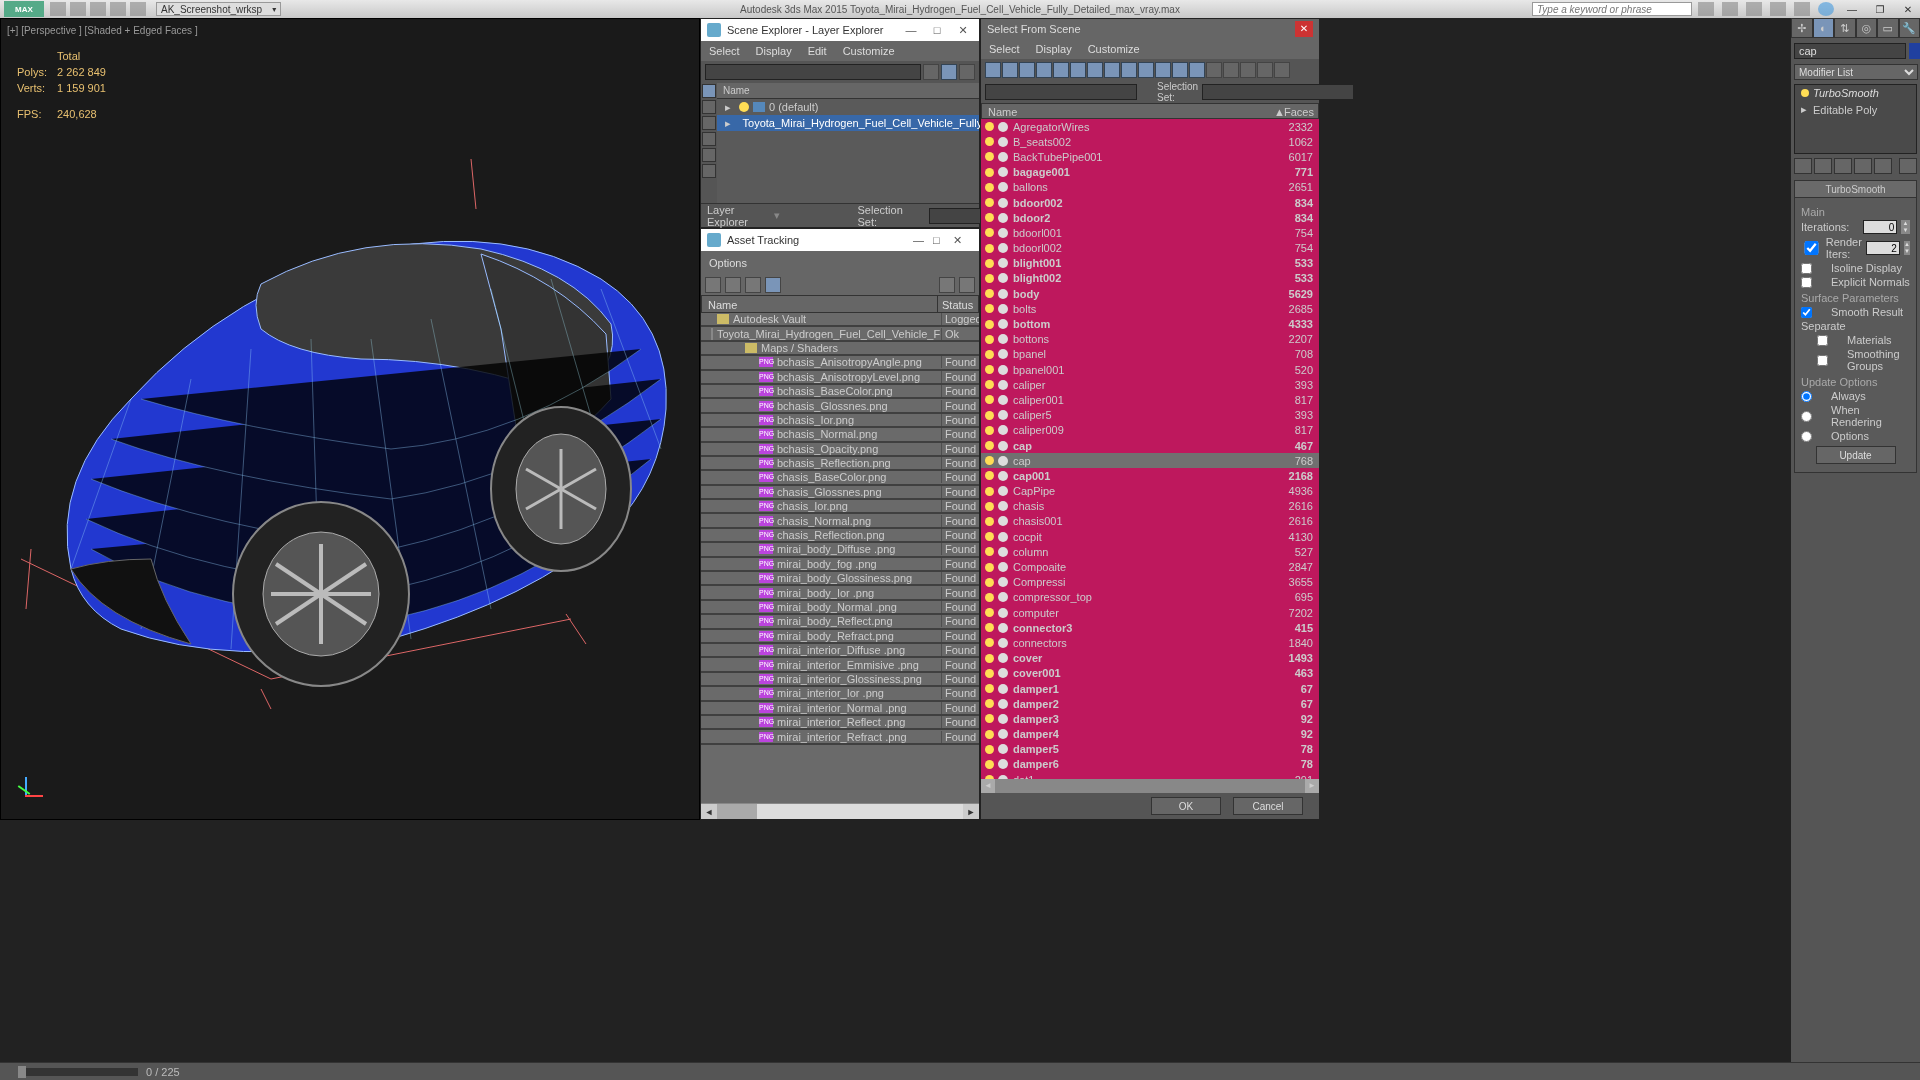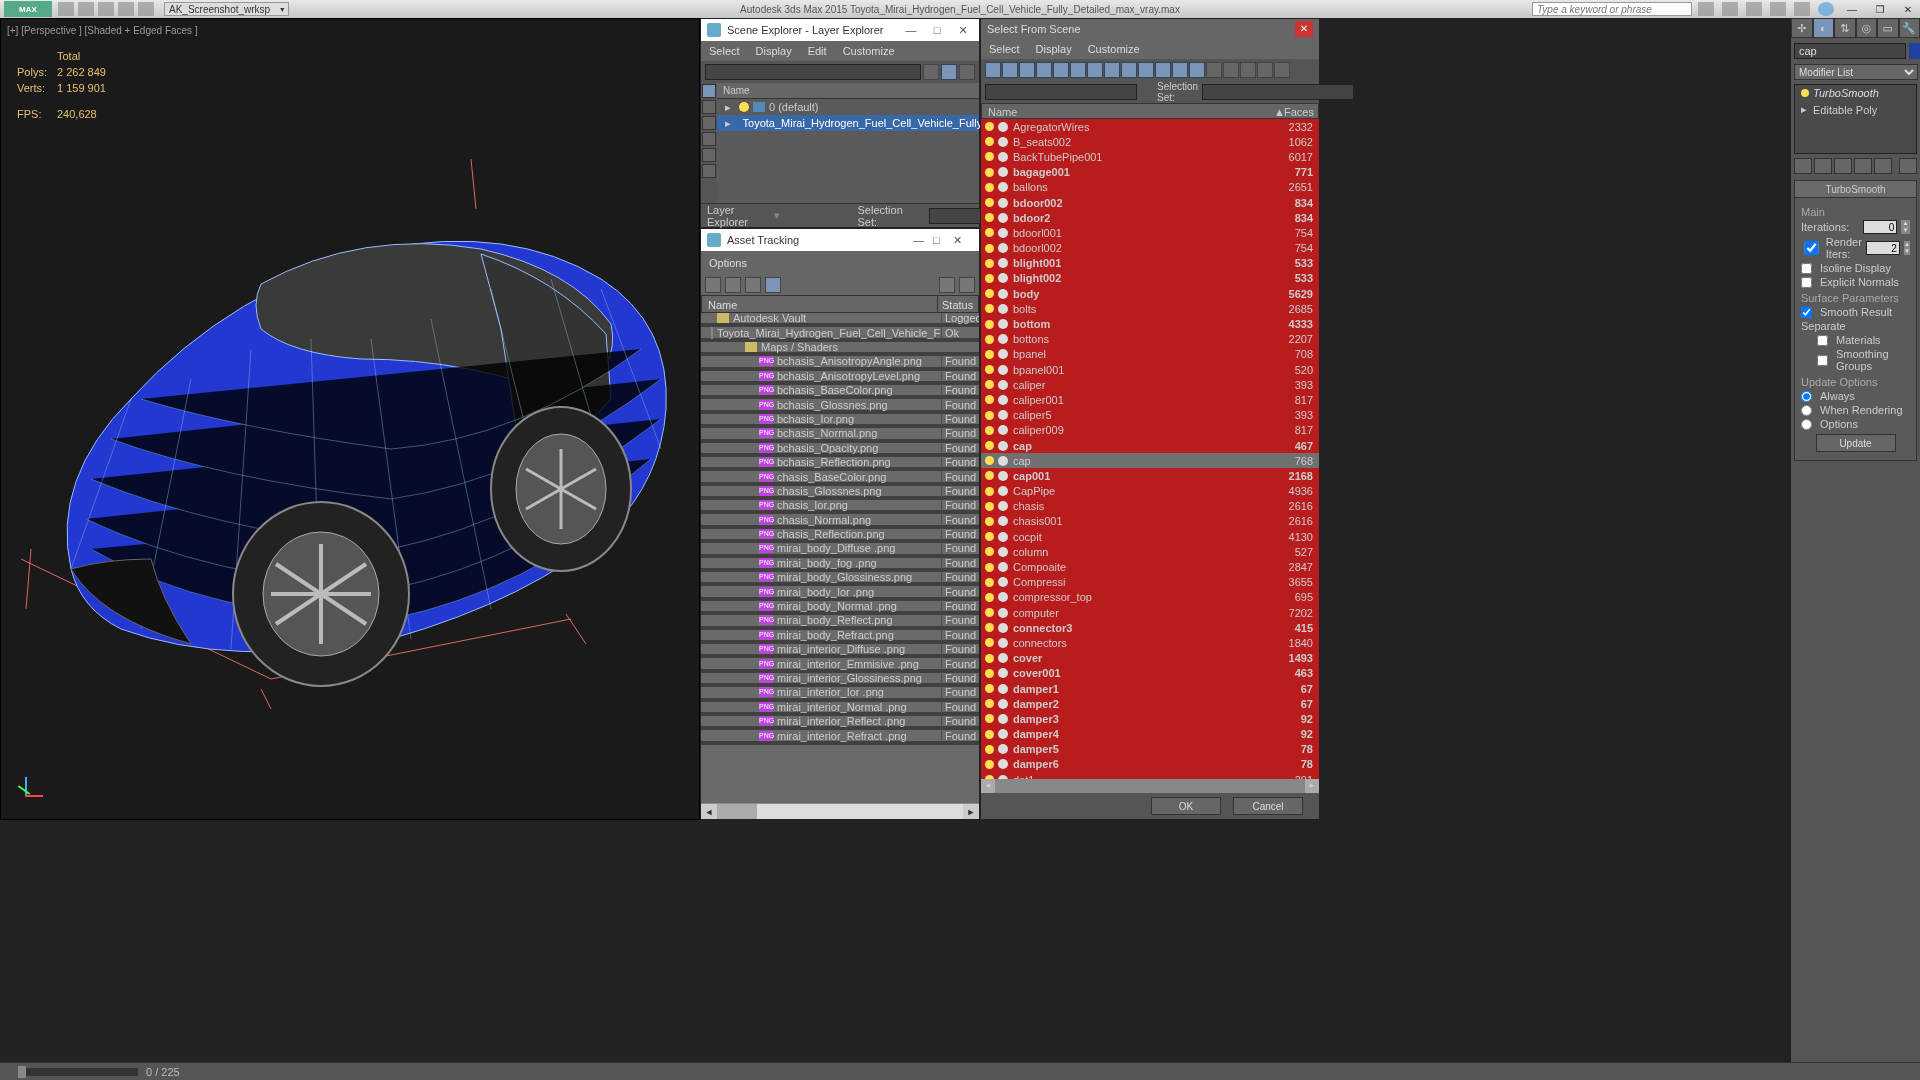--- a/index.html
+++ b/index.html
@@ -1,18 +1,18 @@
 <!DOCTYPE html>
 <html><head>
 <meta charset="utf-8">
 <style>
 *{margin:0;padding:0;box-sizing:border-box;font-family:"Segoe UI",Tahoma,sans-serif;font-size:11px;user-select:none}
 body{background:#222;color:#ccc;width:1920px;height:1080px;overflow:hidden;position:relative}
 .topbar{height:18px;background:linear-gradient(#e8e8e8,#c8c8c8);display:flex;align-items:center;color:#333;position:relative}
-.topbar .logo{width:48px;height:16px;background:#5a8;color:#fff;font-size:8px;display:flex;align-items:center;justify-content:center;margin:0 4px;font-weight:bold}
+.topbar .logo{width:40px;height:16px;background:#5a8;color:#fff;font-size:8px;display:flex;align-items:center;justify-content:center;margin:0 4px;font-weight:bold}
 .topbar .tb-icon{width:16px;height:14px;margin:0 2px;background:#888;opacity:.6}
 .topbar .wksp{height:14px;background:#ddd;border:1px solid #999;padding:0 4px;font-size:10px;display:flex;align-items:center;margin-left:8px}
 .topbar .wksp::after{content:"▾";margin-left:10px;font-size:8px}
 .topbar .title{position:absolute;left:50%;transform:translateX(-50%);color:#555;font-size:10px}
 .topbar .right{position:absolute;right:0;display:flex;align-items:center;gap:4px}
 .topbar .search{width:160px;height:14px;background:#fff;border:1px solid #999;font-style:italic;color:#999;padding:0 4px;font-size:10px}
 .topbar .winbtn{width:24px;height:14px;display:flex;align-items:center;justify-content:center;color:#333;font-size:10px}
 .viewport{position:absolute;top:18px;left:0;width:700px;height:802px;background:#1a1a1a;border:1px solid #000}
 .vp-label{position:absolute;top:6px;left:6px;color:#999;font-size:10px}
 .vp-stats{position:absolute;top:28px;left:14px;color:#e8c070;font-size:10px;line-height:14px}
@@ -53,21 +53,21 @@
 .asset-tb{height:22px;background:#fff;display:flex;align-items:center;padding:0 6px;color:#333}
 .asset-menu{background:#666;padding:4px 8px;color:#ddd;font-size:11px;line-height:16px}
 .asset-menu span{margin-right:14px}
 .asset-tools{height:20px;background:#666;display:flex;align-items:center;padding:0 4px;gap:4px}
 .asset-tools .t{width:16px;height:16px;background:#777;border:1px solid #444}
 .asset-tools .t.on{background:#7a95b8}
 .asset-hdr{height:18px;background:#666;border:1px solid #333;display:flex;color:#ddd;font-size:10px}
 .asset-hdr .c1{width:236px;padding-left:6px;line-height:18px;border-right:1px solid #333}
 .asset-hdr .c2{width:34px;padding-left:4px;line-height:18px}
 .asset-body{flex:1;background:#6a6a6a;overflow:hidden}
-.arow{height:14.4px;display:flex;align-items:center;border-bottom:4px solid #404040;font-size:10px}
+.arow{height:14.4px;display:flex;align-items:center;border-bottom:2px solid #404040;font-size:10px}
 .arow .c1{width:240px;padding-left:6px;display:flex;align-items:center;gap:4px;overflow:hidden;white-space:nowrap}
 .arow .c2{width:34px;border-left:1px solid #4f4f4f;padding-left:3px}
 .arow .ind{display:inline-block}
 .arow .png{width:14px;height:10px;background:#b4d;font-size:7px;color:#fff;text-align:center;line-height:10px}
 .arow .fold{width:12px;height:10px;background:#cb6}
 .arow .doc{width:10px;height:12px;background:#eee;border:1px solid #888}
 .asset-sb{height:16px;background:#ddd;border-top:1px solid #888;position:relative}
 .asset-sb .th{position:absolute;left:0;width:40px;top:0;bottom:0;background:#aaa}
 .asset-sb .ar{position:absolute;top:0;bottom:0;width:16px;background:#ccc;text-align:center;font-size:9px;line-height:16px;color:#333}
 
@@ -76,21 +76,21 @@
 .sfs-tb .x{width:18px;height:16px;background:#c33;color:#fff;text-align:center;line-height:16px;margin-left:auto;font-size:10px}
 .sfs-filters{height:22px;background:#555;display:flex;align-items:center;padding:0 4px;gap:1px;flex-wrap:wrap}
 .sfs-filters .f{width:16px;height:16px;background:#7a95b8;border:1px solid #345}
 .sfs-filters .f.off{background:#666;border-color:#444}
 .sfs-search{height:22px;background:#555;display:flex;align-items:center;padding:0 4px;gap:4px}
 .sfs-search input{flex:1;height:16px;background:#444;border:1px solid #222;color:#ccc;padding:0 4px}
 .sfs-search .lbl{font-size:10px}
 .sfs-hdr{height:16px;background:#666;border:1px solid #333;display:flex;font-size:10px}
 .sfs-hdr .c1{flex:1;padding-left:6px;line-height:16px}
 .sfs-hdr .c2{width:40px;text-align:right;padding-right:4px;line-height:16px}
-.sfs-body{flex:1;background:#b91c1c;overflow:hidden}
+.sfs-body{flex:1;background:#be185d;overflow:hidden}
 .srow{height:15.2px;display:flex;align-items:center;font-size:10px;padding-left:4px}
 .srow .bulb{width:9px;height:9px;border-radius:50%;background:#fd5;margin-right:4px}
 .srow .orb{width:10px;height:10px;border-radius:50%;background:#ddd;margin-right:5px}
 .srow .nm{flex:1}
 .srow .fc{width:40px;text-align:right;padding-right:6px}
 .srow.b{font-weight:bold}
 .srow.sel{background:#707070}
 .sfs-sb{height:14px;background:#888;position:relative}
 .sfs-sb .ar{position:absolute;width:14px;top:0;bottom:0;background:#aaa;text-align:center;font-size:8px;line-height:14px}
 .sfs-btns{height:26px;background:#555;display:flex;align-items:center;justify-content:flex-end;gap:12px;padding:0 16px}
@@ -105,21 +105,21 @@
 .cmd select{margin:2px 3px;width:124px;height:16px;background:#666;border:1px solid #333;color:#ddd;font-size:10px}
 .cmd .modstack{margin:2px 3px;height:70px;background:#4a4a4a;border:1px solid #222;font-size:10px}
 .cmd .modstack .m{padding:2px 6px;display:flex;align-items:center;gap:4px}
 .cmd .modstack .m.it{font-style:italic;color:#ddd}
 .cmd .modstack .bulb{width:8px;height:8px;border-radius:50%;background:#fd5}
 .cmd .stackbtns{margin:2px 3px;display:flex;gap:2px}
 .cmd .stackbtns .b{width:18px;height:16px;background:#666;border:1px solid #333}
 .cmd .rollhdr{height:18px;background:#6a6a6a;border:1px solid #333;text-align:center;line-height:18px;font-size:10px;margin:4px 3px 0}
 .cmd .roll{background:#5a5a5a;border:1px solid #333;border-top:none;margin:0 3px;padding:4px 6px;font-size:10px}
 .cmd .roll .grp{color:#aaa;margin:4px 0 2px}
-.cmd .roll label{display:flex;align-items:center;gap:8px;margin:2px 0}
+.cmd .roll label{display:flex;align-items:center;gap:19px;margin:2px 0}
 .cmd .roll input[type=checkbox],.cmd .roll input[type=radio]{width:11px;height:11px}
 .cmd .roll .spn{display:flex;align-items:center;gap:4px;margin:2px 0}
 .cmd .roll .spn input{width:34px;height:14px;background:#ddd;border:1px solid #222;color:#000;text-align:right;padding-right:2px;font-size:10px}
 .cmd .roll .spn .ar{width:10px;height:14px;background:#888;display:flex;flex-direction:column}
 .cmd .roll .spn .ar div{flex:1;text-align:center;font-size:6px;line-height:7px;color:#ddd}
 .cmd .roll button.upd{width:80px;height:18px;background:#666;border:1px solid #333;color:#ddd;margin:4px auto;display:block;font-size:10px}
 </style>
 </head>
 <body>
 

